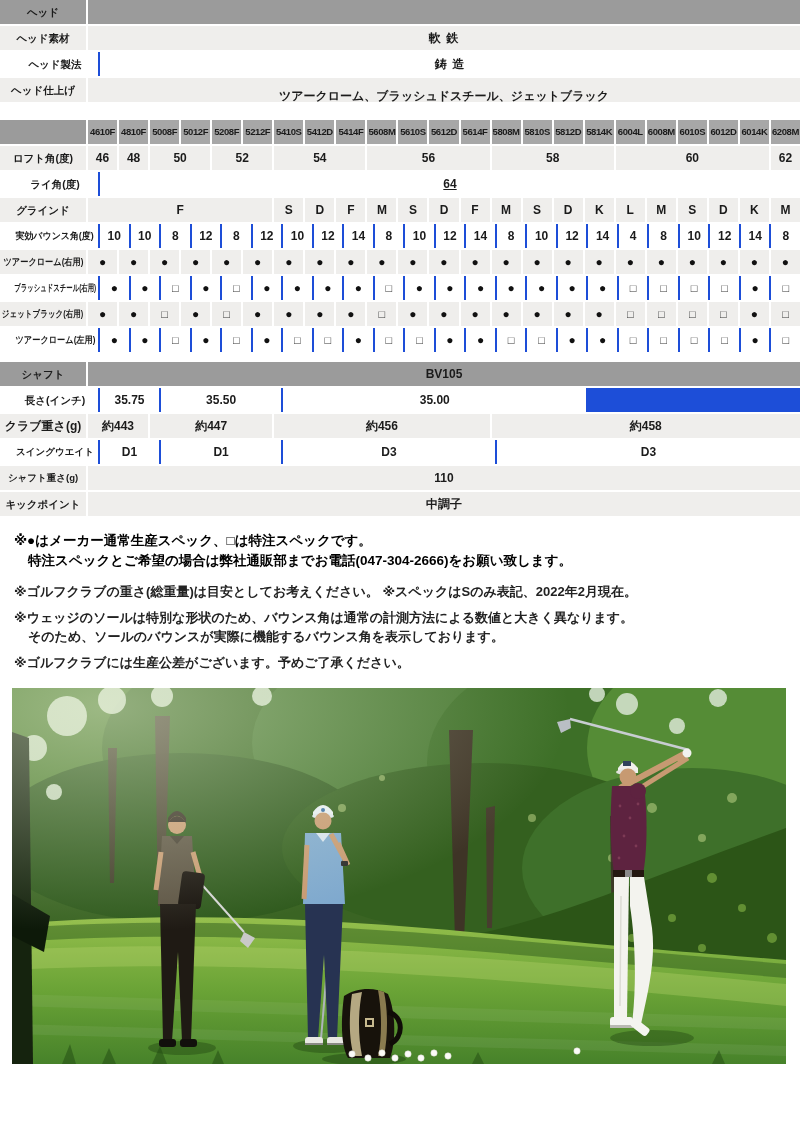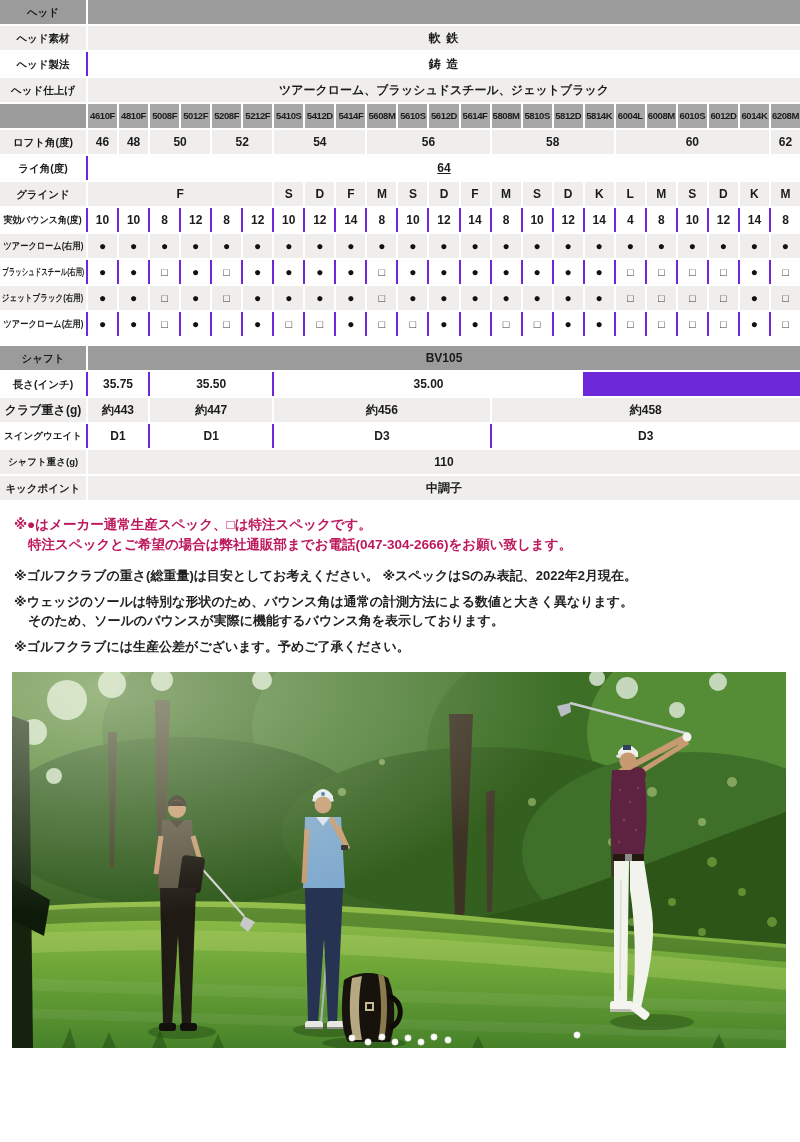--- a/index.html
+++ b/index.html
@@ -1,41 +1,41 @@
 <!DOCTYPE html>
 <html><head>
 <meta charset="utf-8">
 <style>
   html,body{margin:0;padding:0;background:#ffffff;}
   body{width:800px;font-family:"Liberation Sans","DejaVu Sans",sans-serif;color:#1b1b1b;}
   .page{width:800px;overflow:hidden;}
   
   .spec-table{width:800px;}
   .srow{display:grid;grid-template-columns:86px repeat(23,1fr);gap:2px;margin-bottom:2px;}
-  .srow.white{background:#6d28d9;}
+  .srow.white{background:#1d4ed8;margin-left:12px;}
   .srow.light,.srow.dark,.srow.models{background:#ffffff;}
   .cell{display:flex;align-items:center;justify-content:center;min-height:24px;
         font-weight:700;font-size:12px;line-height:1;overflow:hidden;}
   .light .cell{background:#efeeec;}
   .white .cell{background:#ffffff;}
   .dark  .cell{background:#9b9b9b;}
-  .models .cell{background:#a7a7a7;}
+  .models .cell{background:#a7a7a7;margin-top:16px;}
   .models .cell.lab{background:#9b9b9b;}
   .cell.lab{font-size:10.5px;}
   .cell span{white-space:nowrap;display:inline-block;}
   .models .val{font-size:9.5px;letter-spacing:-0.4px;}
   .val.dot{font-size:12px;color:#111;}
   .val.sq{font-size:11px;color:#333;}
   .val.wide{letter-spacing:1px;}
   
   .notes{padding:13px 0 0 14px;font-weight:700;}
   .nblock{margin-bottom:7px;}
   .nblock.red-block{margin-bottom:11px;}
   .nline{font-size:13px;line-height:19px;color:#222;}
-  .nline.red{color:#be185d;font-size:13.5px;line-height:20px;}
+  .nline.red{color:#000000;font-size:13.5px;line-height:20px;}
   .nline.indent{padding-left:14px;}
   
   .photo{margin:16px 0 0 12px;width:774px;height:376px;line-height:0;}
 </style>
 </head>
 <body>
 
 <div class="page">
 
   <div class="spec-table">
@@ -60,21 +60,21 @@
           <span>ヘッド製法</span>
         </div>
         <div class="cell val wide" style="grid-column: span 23;">
           <span>鋳 造</span>
         </div>
       </div>
       <div class="srow light">
         <div class="cell lab">
           <span>ヘッド仕上げ</span>
         </div>
-        <div class="cell val" style="grid-column: span 23;">
+        <div class="cell val" style="grid-column: span 23; align-items: flex-end;">
           <span>ツアークローム、ブラッシュドスチール、ジェットブラック</span>
         </div>
       </div>
       <div class="srow models">
         <div class="cell lab">
           <span></span>
         </div>
         <div class="cell val" style="grid-column: span 1;">
           <span>4610F</span>
         </div>

